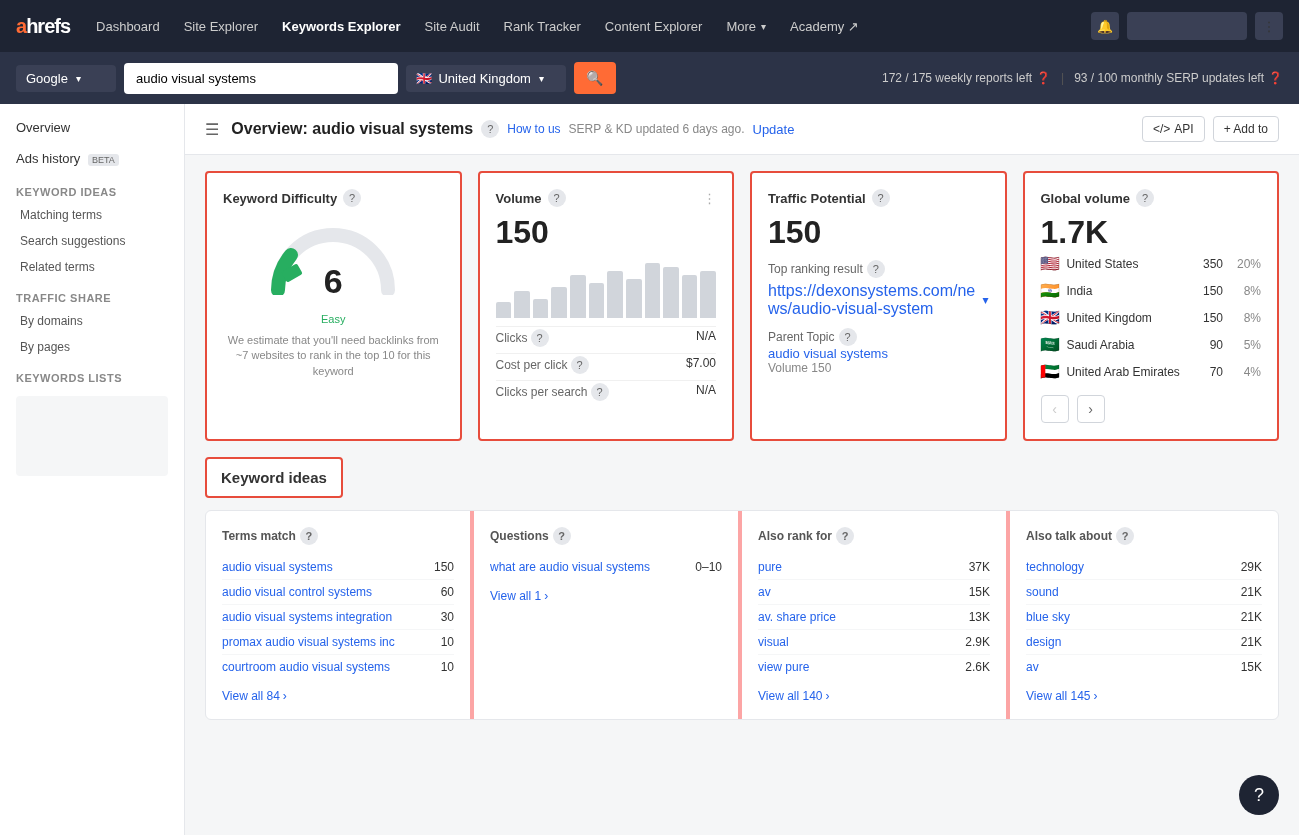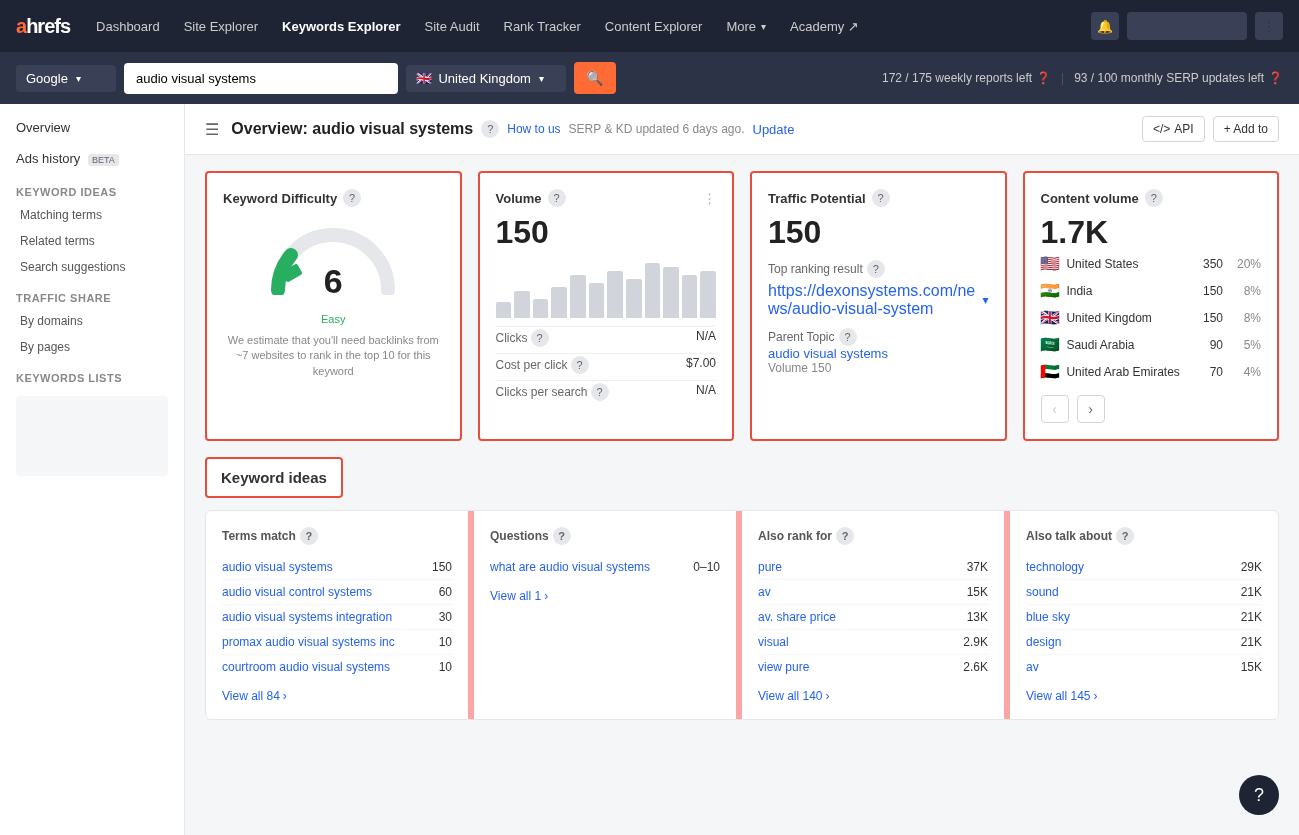--- a/index.html
+++ b/index.html
@@ -92,21 +92,21 @@
     .gv-pct { color: #888; width: 30px; text-align: right; }
     .gv-nav { display: flex; gap: 8px; margin-top: 10px; justify-content: flex-start; }
     .gv-nav-btn { width: 28px; height: 28px; border: 1px solid #d1d5db; border-radius: 4px; display: flex; align-items: center; justify-content: center; cursor: pointer; color: #666; font-size: 14px; }
     .gv-nav-btn.disabled { color: #ccc; cursor: not-allowed; }
 
     
     .section-wrap { padding: 0 20px 20px; }
     .section-header { background: #fff; border: 2px solid #e74c3c; border-radius: 4px; padding: 10px 14px; margin-bottom: 12px; display: inline-block; }
     .section-title { font-size: 15px; font-weight: 600; color: #333; }
     .ideas-grid { display: grid; grid-template-columns: 1fr 1fr 1fr 1fr; gap: 0; background: #fff; border-radius: 6px; border: 1px solid #e5e7eb; overflow: hidden; }
-    .ideas-col { padding: 16px; border-right: 6px solid #fca5a5; }
+    .ideas-col { padding: 16px; border-right: 4px solid #fca5a5; }
     .ideas-col:last-child { border-right: none; }
     .ideas-col-header { font-size: 12px; font-weight: 600; color: #555; margin-bottom: 10px; display: flex; align-items: center; gap: 4px; }
     .idea-row { display: flex; justify-content: space-between; align-items: center; padding: 5px 0; border-bottom: 1px solid #f5f6f7; }
     .idea-row:last-of-type { border-bottom: none; }
     .idea-link { color: #2563eb; font-size: 12px; cursor: pointer; text-decoration: none; }
     .idea-value { color: #333; font-size: 12px; font-weight: 500; }
     .view-all-row { padding: 10px 0 0; display: flex; align-items: center; gap: 4px; }
     .view-all-link { color: #2563eb; font-size: 12px; cursor: pointer; text-decoration: none; display: flex; align-items: center; gap: 3px; }
     .chevron-right { font-size: 12px; }
 
@@ -162,22 +162,22 @@
 <div class="main-layout">
 
   <div class="sidebar">
     <div class="sidebar-item active">Overview</div>
     <div class="sidebar-item">
       <span>Ads history</span>
       <span class="sidebar-beta">BETA</span>
     </div>
     <div class="sidebar-section">Keyword ideas</div>
     <div class="sidebar-subitem">Matching terms</div>
+    <div class="sidebar-subitem">Search suggestions</div>
     <div class="sidebar-subitem">Related terms</div>
-    <div class="sidebar-subitem">Search suggestions</div>
     <div class="sidebar-section">Traffic share</div>
     <div class="sidebar-subitem">By domains</div>
     <div class="sidebar-subitem">By pages</div>
     <div class="sidebar-section">Keywords lists</div>
     <div class="sidebar-list-preview"></div>
   </div>
 
   <div class="content">
 
     <div class="page-header">
@@ -287,21 +287,21 @@
         <div class="tp-parent-label">
           <span>Parent Topic</span>
           <span class="help-badge">?</span>
         </div>
         <div class="tp-parent-link">audio visual systems</div>
         <div class="tp-volume-note">Volume 150</div>
       </div>
 
       <div class="card card-highlight">
         <div class="card-title-row">
-          <span class="card-title">Content volume</span>
+          <span class="card-title">Global volume</span>
           <span class="help-badge">?</span>
         </div>
         <div class="card-value">1.7K</div>
         <div id="gv-countries">
             <div class="gv-country-row">
     <span class="gv-flag">🇺🇸</span>
     <span class="gv-country-name">United States</span>
     <span class="gv-count">350</span>
     <span class="gv-pct">20%</span>
   </div>

